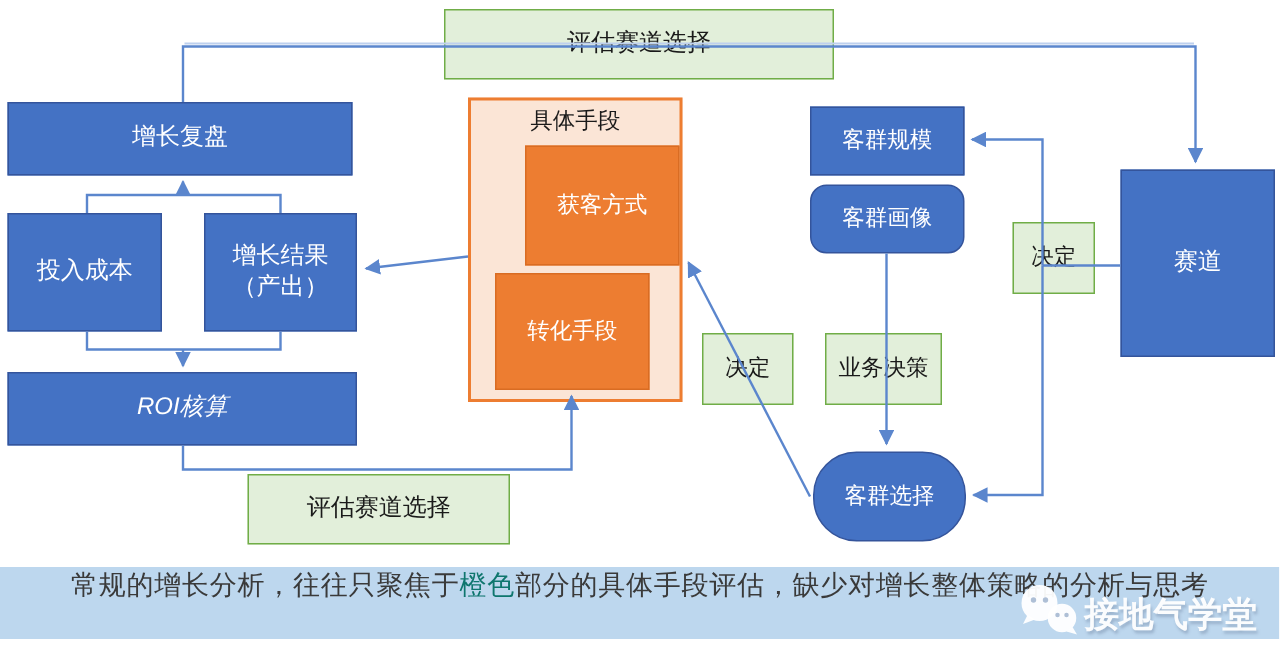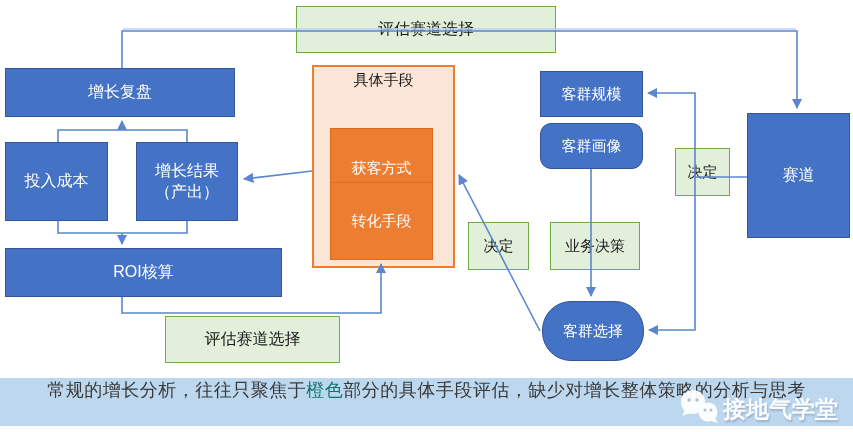--- a/index.html
+++ b/index.html
@@ -10,39 +10,39 @@
         text-align:center;box-sizing:border-box;font-size:16px;line-height:1.3;
         white-space:pre-line;}
   .blue{background:#4472C4;border:1px solid #34549b;color:#ffffff;}
   .green{background:#E2EFDA;border:1.5px solid #70AD47;color:#1a1a1a;}
   .orange-fill{background:#ED7D31;border:1px solid #d96c23;color:#ffffff;}
 
   
   #growth-review   {left:5px;  top:68px;  width:230px; height:49px;}
   #input-cost      {left:5px;  top:142px; width:103px; height:79px;}
   #growth-result   {left:136px;top:142px; width:102px; height:79px;}
-  #roi             {left:5px;  top:248px; width:277px; height:49px;}
+  #roi             {left:5px;  top:248px; width:233px; height:49px;font-style:italic;}
   #segment-size    {left:540px;top:71px;  width:103px; height:46px;font-size:15px;}
   #segment-profile {left:540px;top:123px; width:103px; height:46px;font-size:15px;border-radius:11px;}
   #segment-select  {left:542px;top:301px; width:102px; height:60px;font-size:15px;border-radius:29px;}
   #track           {left:747px;top:113px; width:103px; height:125px;}
 
   
   #evaluate        {left:296px;top:6px;   width:260px; height:47px;}
   #optimize        {left:165px;top:316px; width:175px; height:47px;}
   #decide-right    {left:675px;top:148px; width:55px;  height:48px;font-size:15px;}
   #decide-center   {left:468px;top:222px; width:61px;  height:48px;font-size:15px;}
-  #business-decision{left:550px;top:222px;width:90px;  height:48px;font-size:15px;}
+  #business-decision{left:550px;top:222px;width:78px;  height:48px;font-size:15px;}
 
   
   #means-container {position:absolute;left:312px;top:65px;width:143px;height:203px;
                     background:#FBE5D6;border:2px solid #ED7D31;box-sizing:border-box;}
   #means-title     {position:absolute;left:312px;top:71px;width:143px;text-align:center;
                     color:#1a1a1a;font-size:15px;}
-  #acquisition     {left:330px;top:97px; width:103px; height:80px;font-size:15px;margin-top:31px;}
+  #acquisition     {left:350px;top:97px; width:103px; height:80px;font-size:15px;}
   #conversion      {left:330px;top:182px;width:103px; height:78px;font-size:15px;}
 
   
   #wires{position:absolute;left:0;top:0;width:853px;height:432px;pointer-events:none;}
 
   
   #footer-bar{position:absolute;left:0;top:378px;width:853px;height:48px;background:#BDD7EE;
               display:flex;justify-content:center;font-size:18px;
               color:#3a3a3a;letter-spacing:0.5px;}
   #footer-bar .hl{color:#0f766e;font-weight:normal;}

